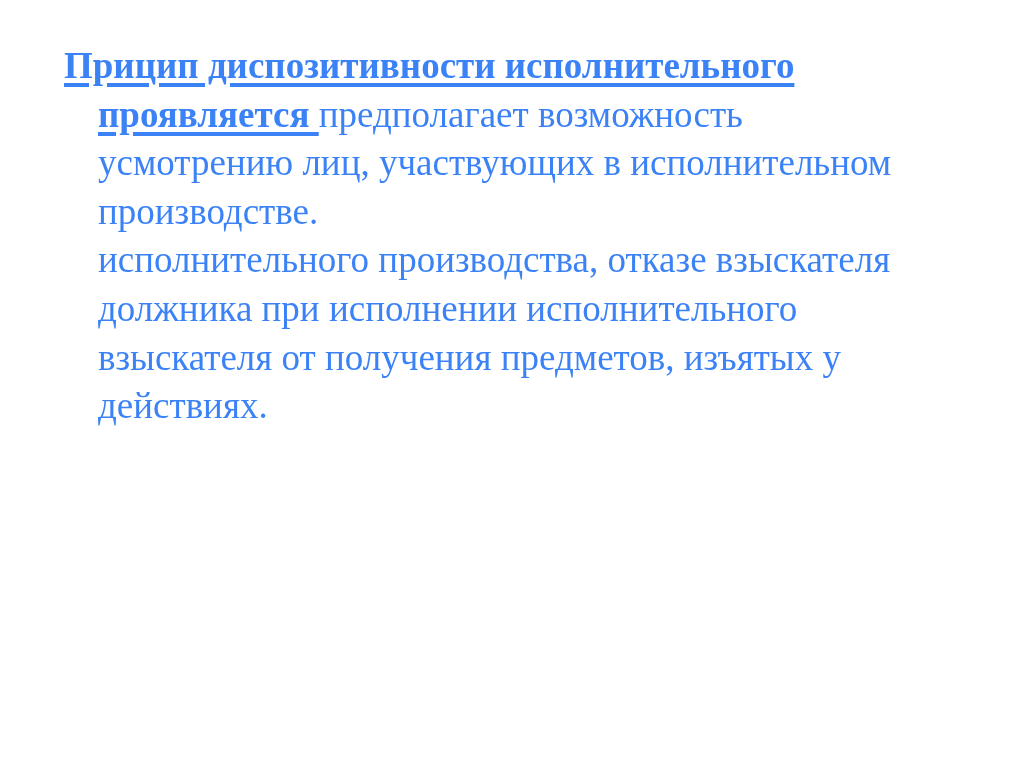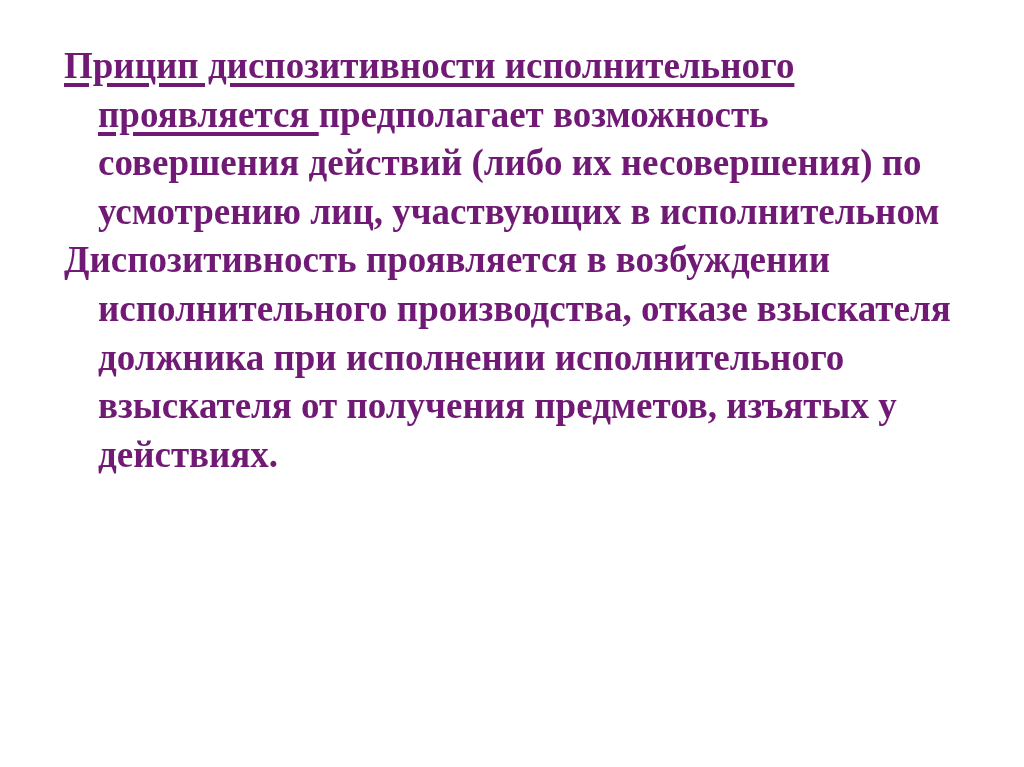--- a/index.html
+++ b/index.html
@@ -21,45 +21,44 @@
     top: 42px;
     left: 0;
     width: 1024px;
   }
   .line {
     padding-left: 98px;
     font-size: 37px;
     line-height: 48.6px;
     height: 48.6px;
     white-space: pre;
-    color: #701a75;
+    color: #3b82f6;
   }
   .line.first {
     padding-left: 64px;
   }
   .lead {
     font-weight: bold;
     text-decoration: underline;
     text-decoration-thickness: 3.5px;
     text-underline-offset: 5px;
   }
   .rest {
-    font-weight: bold;
+    font-weight: normal;
     text-decoration: none;
     text-align: right;
   }
 </style>
 </head>
 <body>
 
 <div id="slide">
   <div id="text-block">
       <div class="line first"><span class="lead">Прицип диспозитивности исполнительного</span></div>
       <div class="line"><span class="lead">проявляется </span><span class="rest">предполагает возможность</span></div>
-      <div class="line"><span class="rest">совершения действий (либо их несовершения) по</span></div>
       <div class="line"><span class="rest">усмотрению лиц, участвующих в исполнительном</span></div>
-      <div class="line first"><span class="rest">Диспозитивность проявляется в возбуждении</span></div>
+      <div class="line"><span class="rest">производстве.</span></div>
       <div class="line"><span class="rest">исполнительного производства, отказе взыскателя</span></div>
       <div class="line"><span class="rest">должника при исполнении исполнительного</span></div>
       <div class="line"><span class="rest">взыскателя от получения предметов, изъятых у</span></div>
       <div class="line"><span class="rest">действиях.</span></div>
     </div>
 </div>
 
 </body></html>

